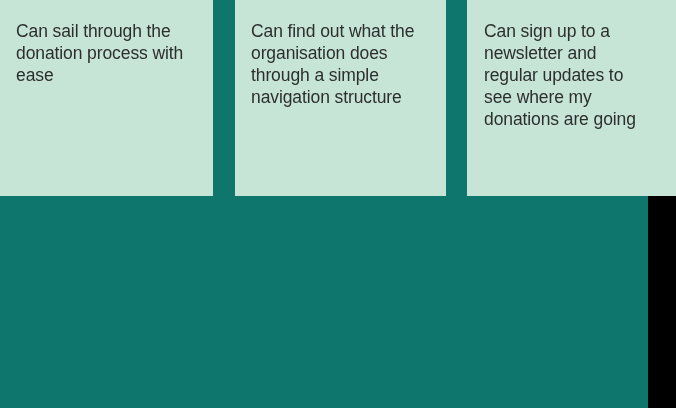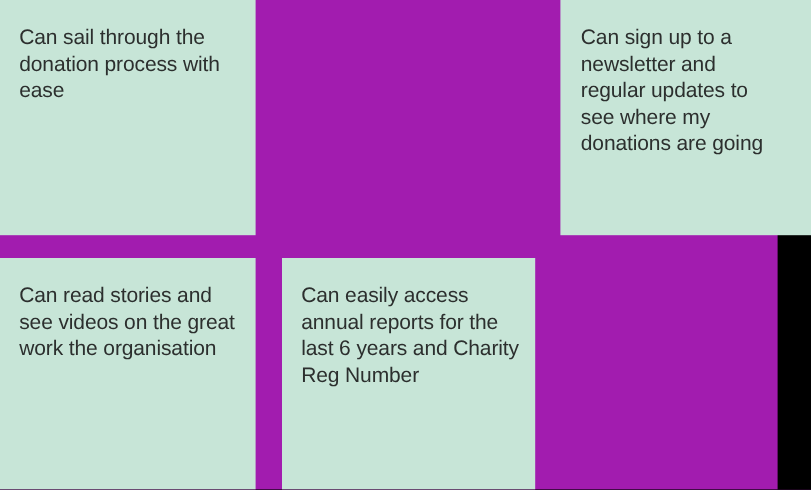--- a/index.html
+++ b/index.html
@@ -12,21 +12,21 @@
     width: 676px;
     height: 408px;
     overflow: hidden;
     font-family: "Liberation Sans", "DejaVu Sans", sans-serif;
   }
 
   #grid {
     position: relative;
     width: 648px;
     height: 408px;
-    background: #a21caf;
+    background: #0f766e;
   }
 
   .cell {
     position: absolute;
     background: #c7e5d7;
     box-sizing: border-box;
     overflow: hidden;
   }
 
   .cell-text {
@@ -60,27 +60,24 @@
 </style>
 </head>
 <body>
 
 <div id="grid">
 
   <div class="cell row-1 col-1">
     <p class="cell-text">Can sail through the donation process with ease</p>
   </div>
 
+  <div class="cell row-1 col-2">
+    <p class="cell-text">Can find out what the organisation does through a simple navigation structure</p>
+  </div>
 
   <div class="cell row-1 col-3">
     <p class="cell-text">Can sign up to a newsletter and regular updates to see where my donations are going</p>
   </div>
 
-  <div class="cell row-2 col-1">
-    <p class="cell-text">Can read stories and see videos on the great work the organisation</p>
-  </div>
 
-  <div class="cell row-2 col-2">
-    <p class="cell-text">Can easily access annual reports for the last 6 years and Charity Reg Number</p>
-  </div>
 
 
 </div>
 
 </body></html>

